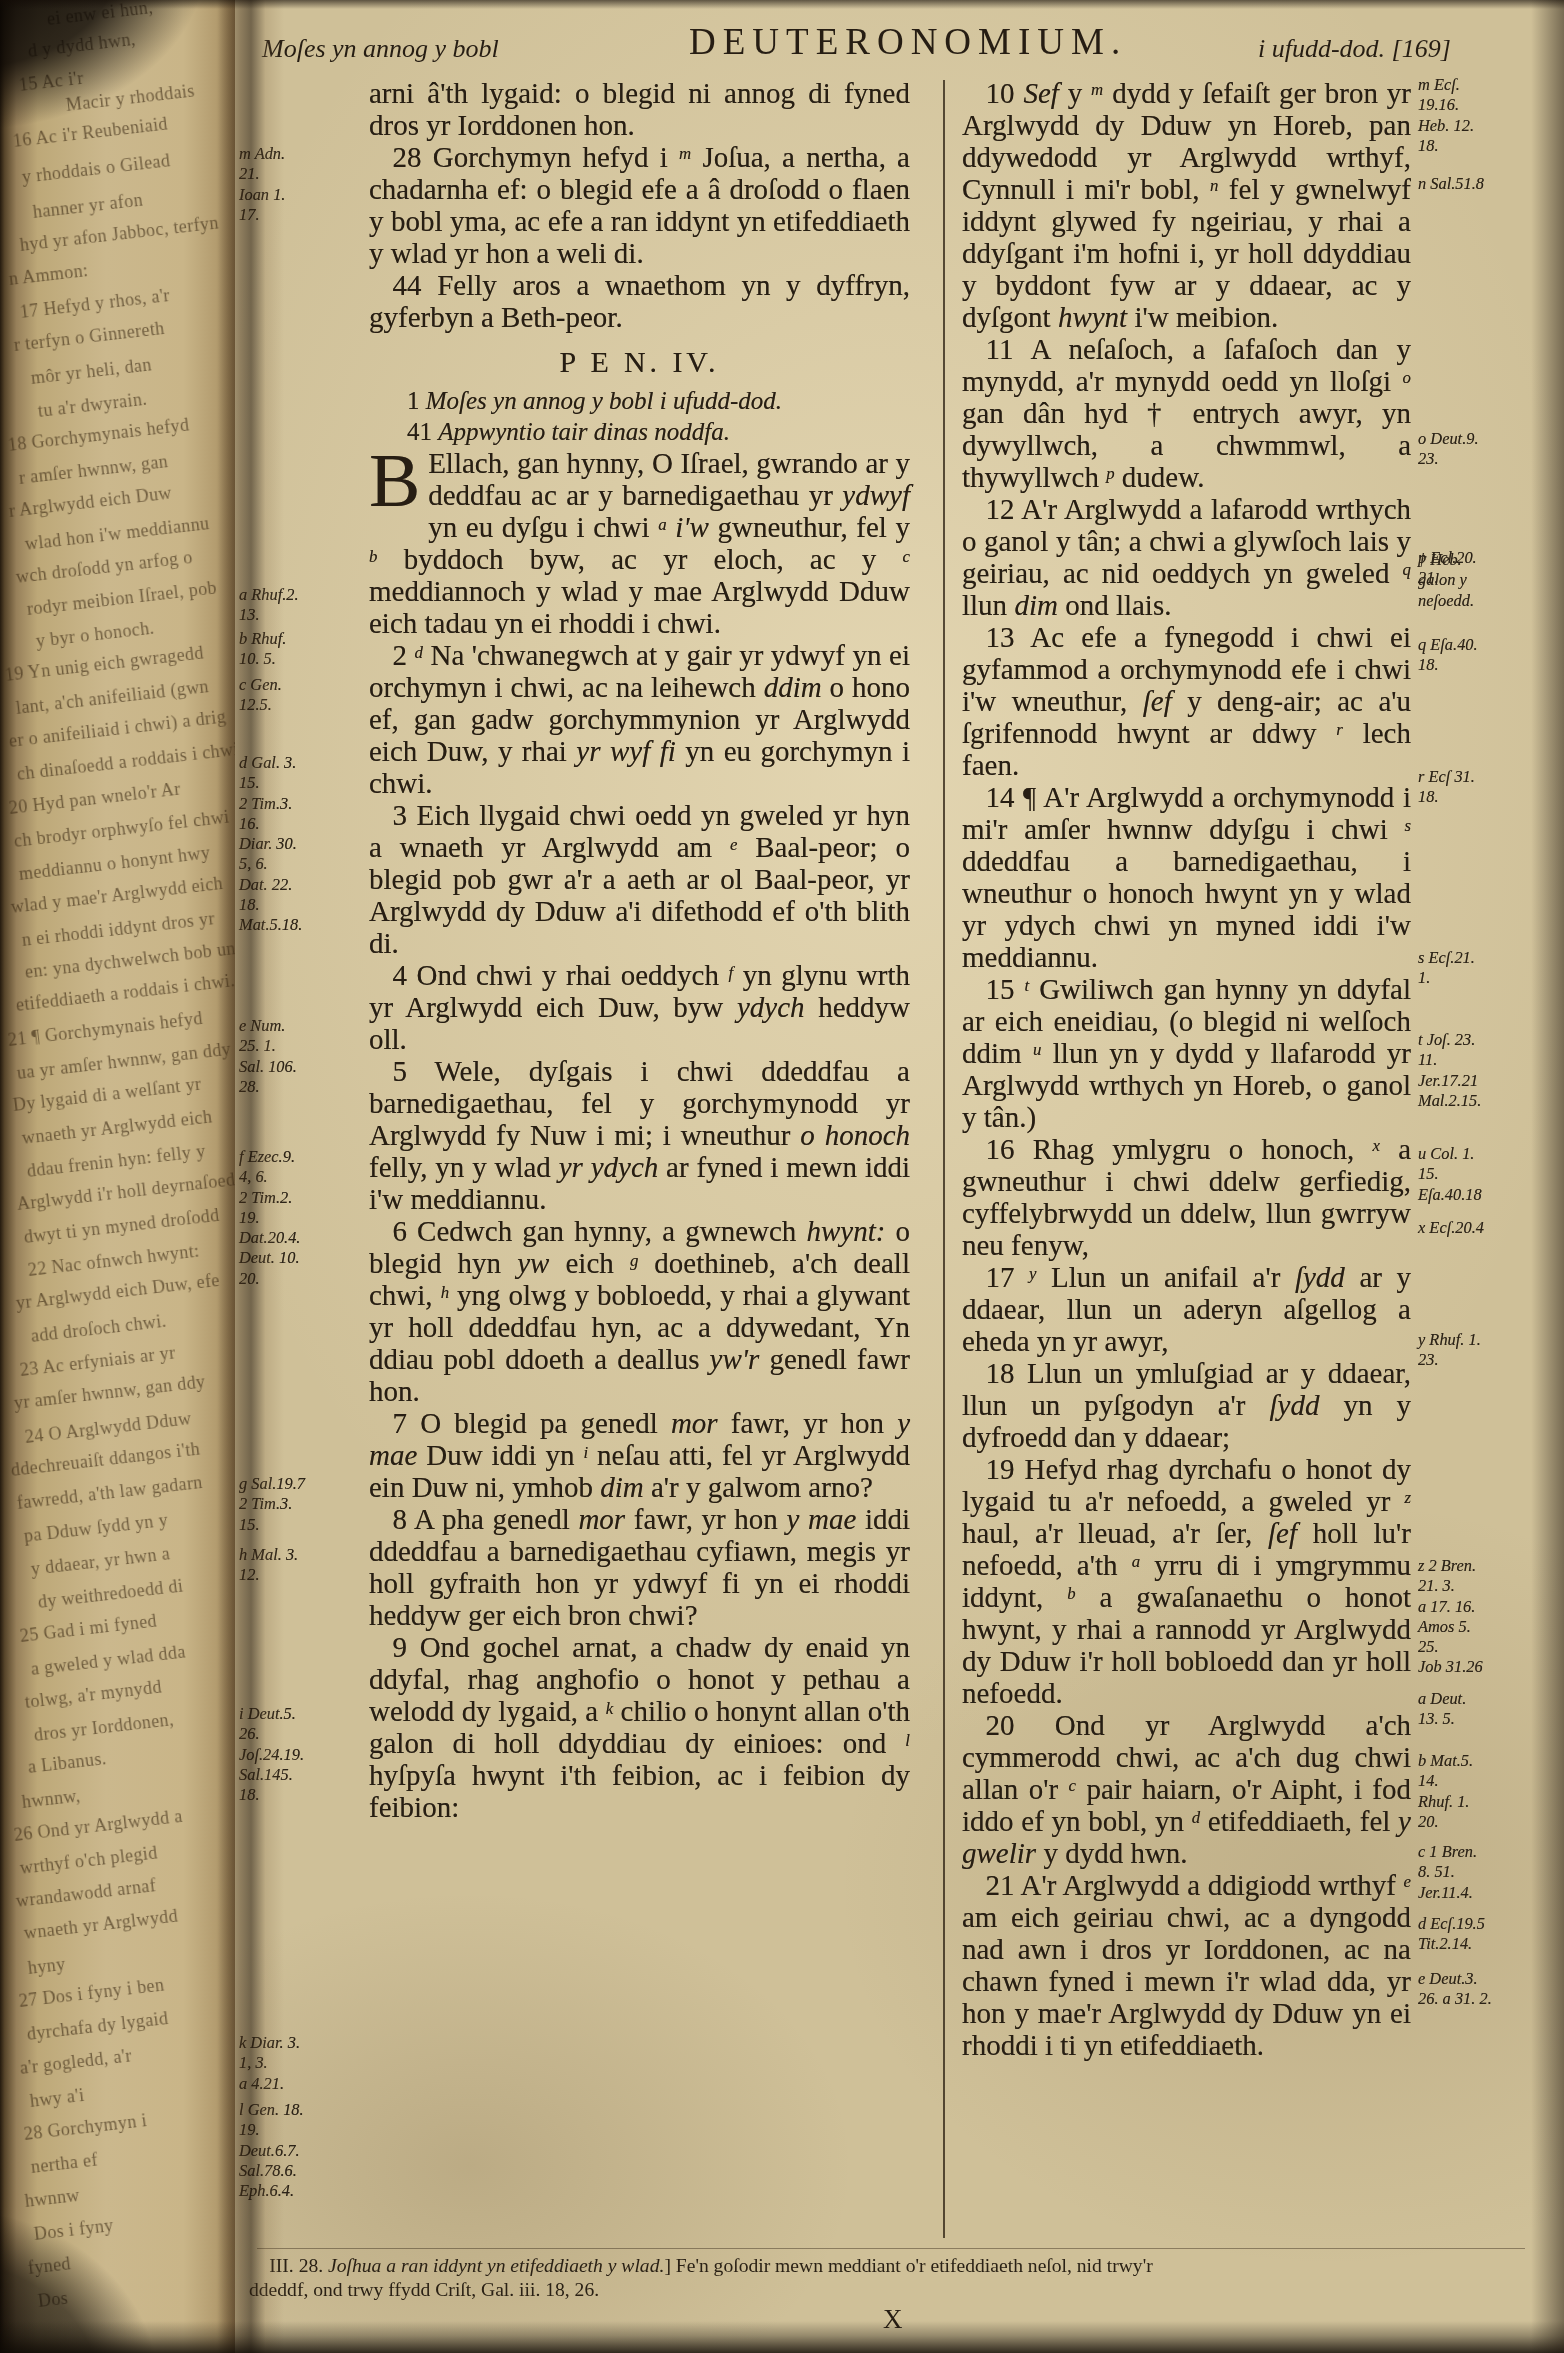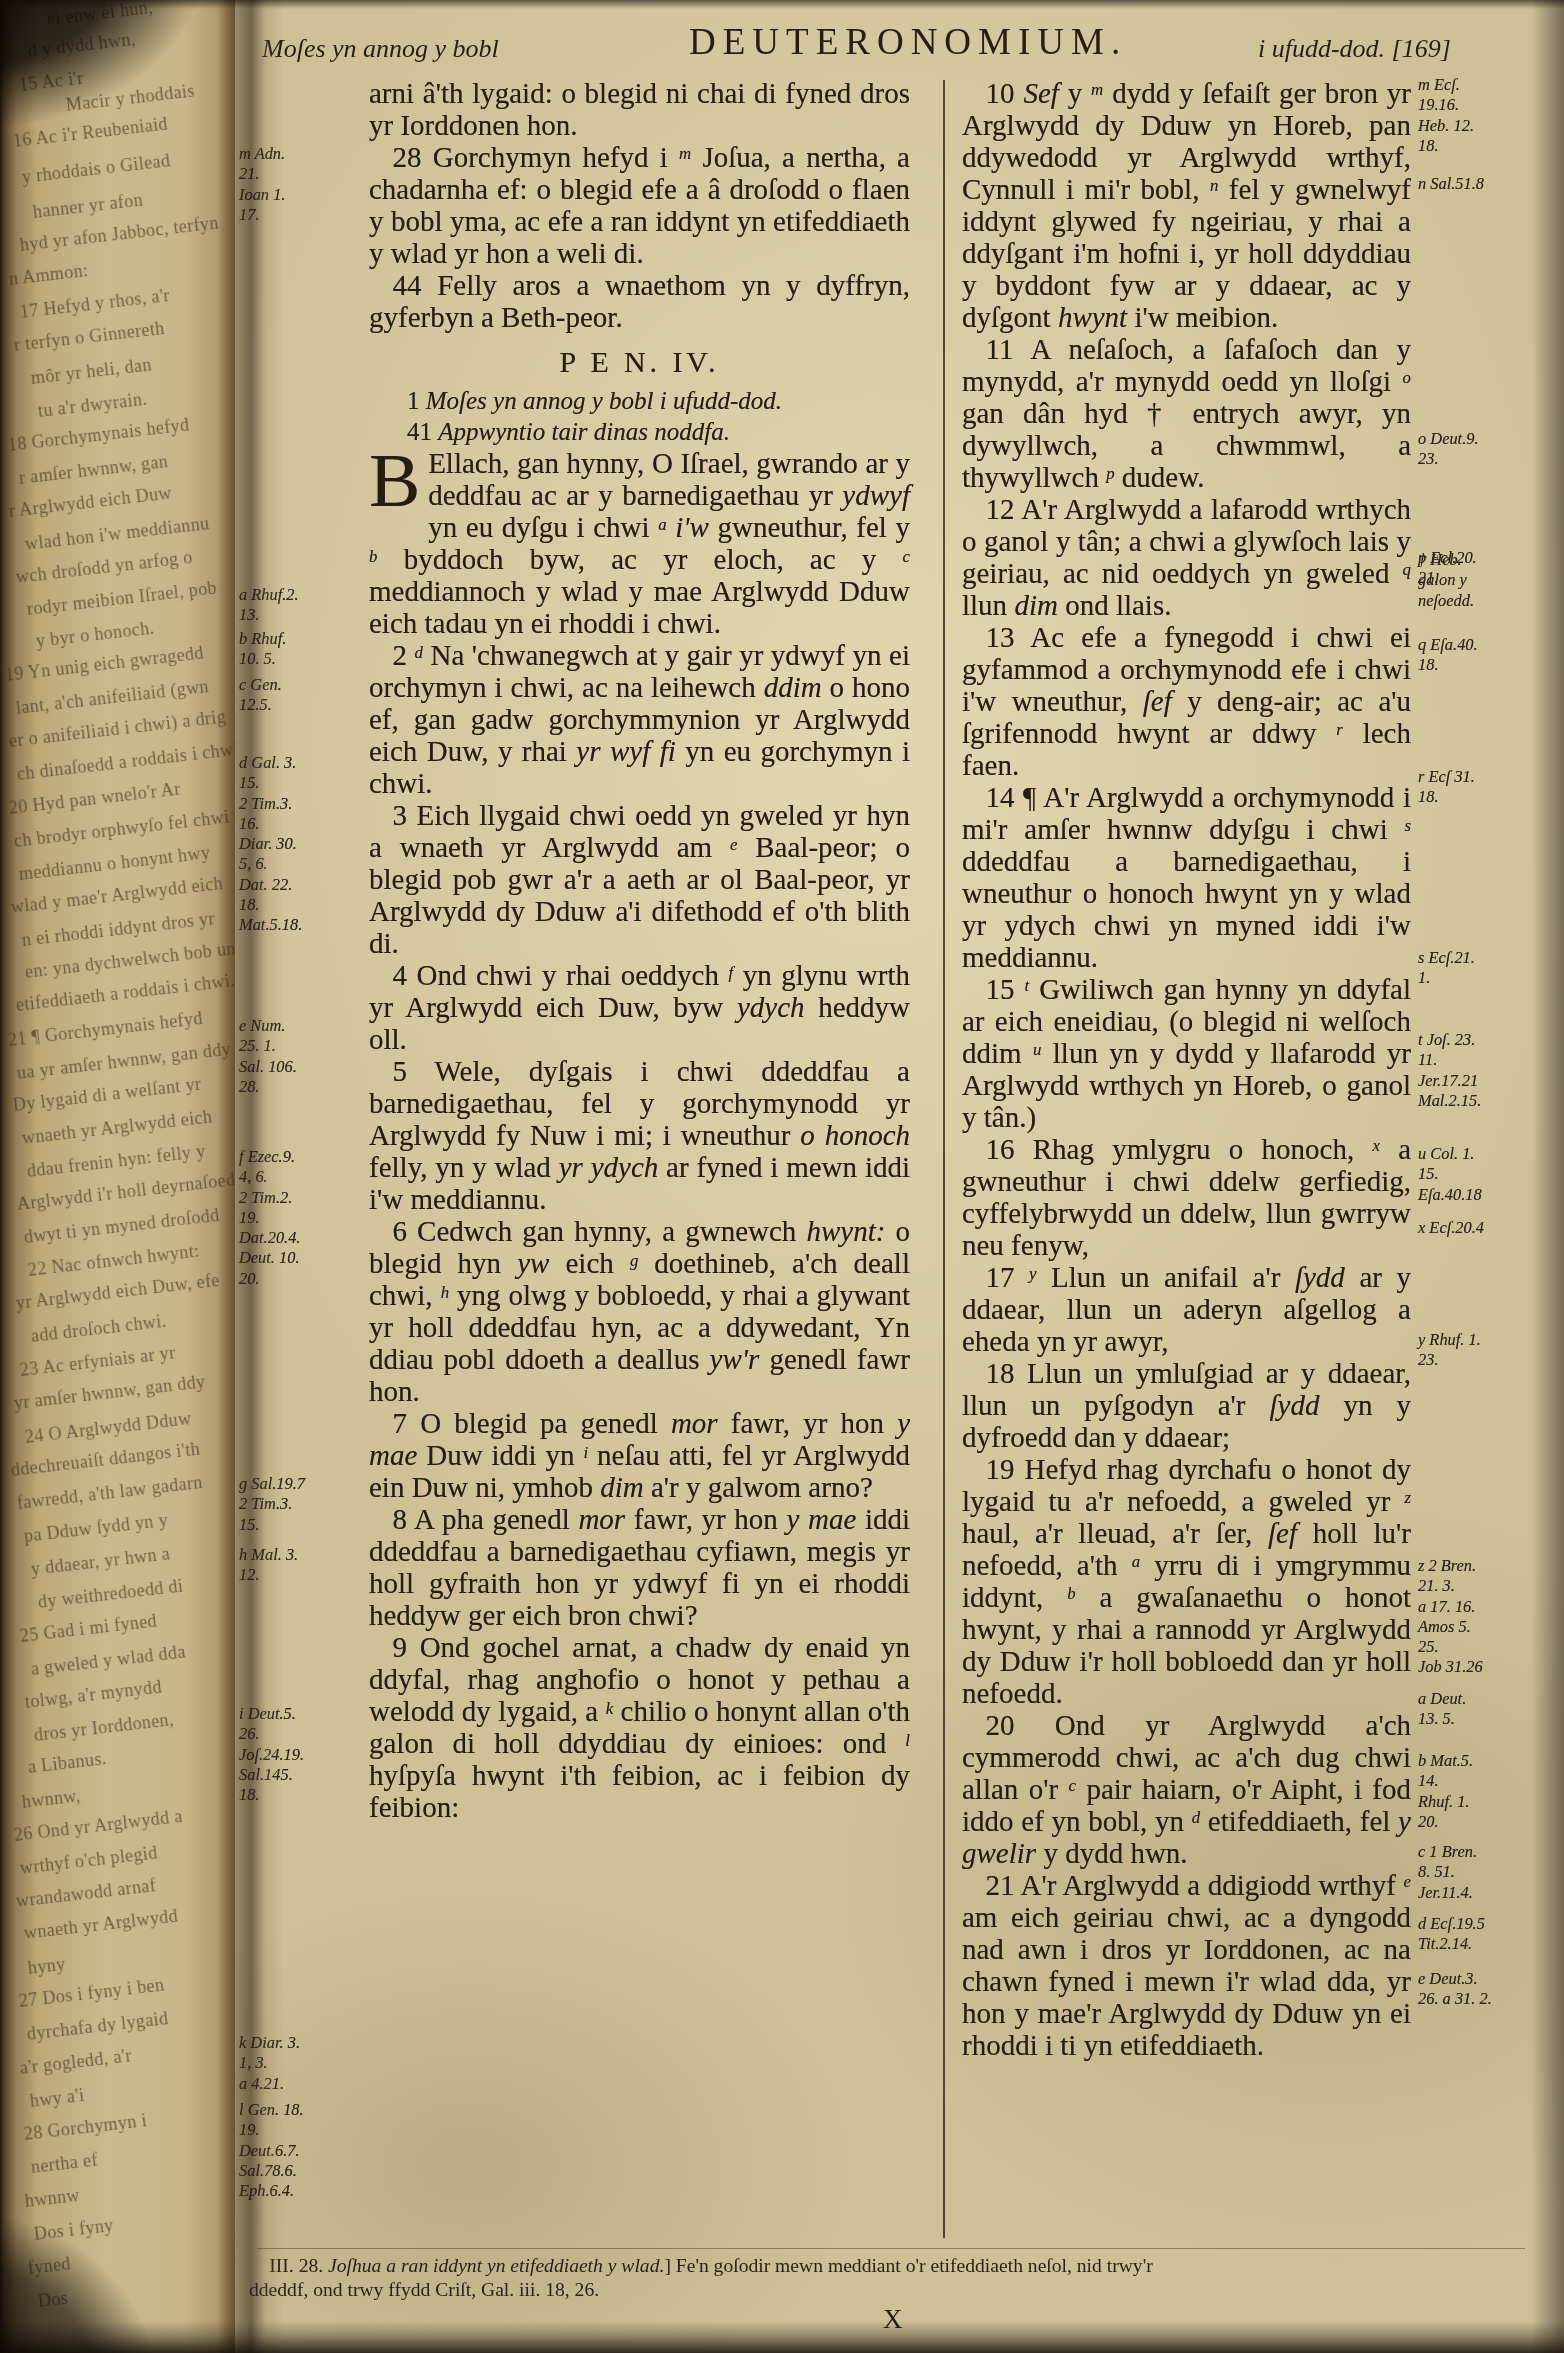--- a/index.html
+++ b/index.html
@@ -181,21 +181,21 @@
         <div class="mnote" style="top: 753px;">d Gal. 3.<br>15.<br>2 Tim.3.<br>16.<br>Diar. 30.<br>5, 6.<br>Dat. 22.<br>18.<br>Mat.5.18.</div>
         <div class="mnote" style="top: 1016px;">e Num.<br>25. 1.<br>Sal. 106.<br>28.</div>
         <div class="mnote" style="top: 1147px;">f Ezec.9.<br>4, 6.<br>2 Tim.2.<br>19.<br>Dat.20.4.<br>Deut. 10.<br>20.</div>
         <div class="mnote" style="top: 1474px;">g Sal.19.7<br>2 Tim.3.<br>15.</div>
         <div class="mnote" style="top: 1545px;">h Mal. 3.<br>12.</div>
         <div class="mnote" style="top: 1704px;">i Deut.5.<br>26.<br>Joſ.24.19.<br>Sal.145.<br>18.</div>
         <div class="mnote" style="top: 2033px;">k Diar. 3.<br>1, 3.<br>a 4.21.</div>
         <div class="mnote" style="top: 2100px;">l Gen. 18.<br>19.<br>Deut.6.7.<br>Sal.78.6.<br>Eph.6.4.</div>
       </div>
     <div class="text-col left" id="left-column-text">
-        <p class="para cont">arni â'th lygaid: o blegid ni chai di fyned dros yr Iorddonen hon.</p>
+        <p class="para cont">arni â'th lygaid: o blegid ni annog di fyned dros yr Iorddonen hon.</p>
         <p class="para body">28 Gorchymyn hefyd i <sup>m</sup> Joſua, a nertha, a chadarnha ef: o blegid efe a â droſodd o flaen y bobl yma, ac efe a ran iddynt yn etifeddiaeth y wlad yr hon a weli di.</p>
         <p class="para body">44 Felly aros a wnaethom yn y dyffryn, gyferbyn a Beth-peor.</p>
         <p class="para heading">P E N.  IV.</p>
         <p class="para summary">1 <i>Moſes yn annog y bobl i ufudd-dod.</i></p>
         <p class="para summary">41 <i>Appwyntio tair dinas noddfa.</i></p>
         <p class="para opening"><span class="dropcap">B</span>Ellach, gan hynny, O Iſrael, gwrando ar y deddfau ac ar y barnedigaethau yr <i>ydwyf</i> yn eu dyſgu i chwi <sup>a</sup> <i>i'w</i> gwneuthur, fel y <sup>b</sup> byddoch byw, ac yr eloch, ac y <sup>c</sup> meddiannoch y wlad y mae Arglwydd Dduw eich tadau yn ei rhoddi i chwi.</p>
         <p class="para body">2 <sup>d</sup> Na 'chwanegwch at y gair yr ydwyf yn ei orchymyn i chwi, ac na leihewch <i>ddim</i> o hono ef, gan gadw gorchymmynion yr Arglwydd eich Duw, y rhai <i>yr wyf fi</i> yn eu gorchymyn i chwi.</p>
         <p class="para body">3 Eich llygaid chwi oedd yn gweled yr hyn a wnaeth yr Arglwydd am <sup>e</sup> Baal-peor; o blegid pob gwr a'r a aeth ar ol Baal-peor, yr Arglwydd dy Dduw a'i difethodd ef o'th blith di.</p>
         <p class="para body">4 Ond chwi y rhai oeddych <sup>f</sup> yn glynu wrth yr Arglwydd eich Duw, byw <i>ydych</i> heddyw oll.</p>
         <p class="para body">5 Wele, dyſgais i chwi ddeddfau a barnedigaethau, fel y gorchymynodd yr Arglwydd fy Nuw i mi; i wneuthur <i>o honoch</i> felly, yn y wlad <i>yr ydych</i> ar fyned i mewn iddi i'w meddiannu.</p>

